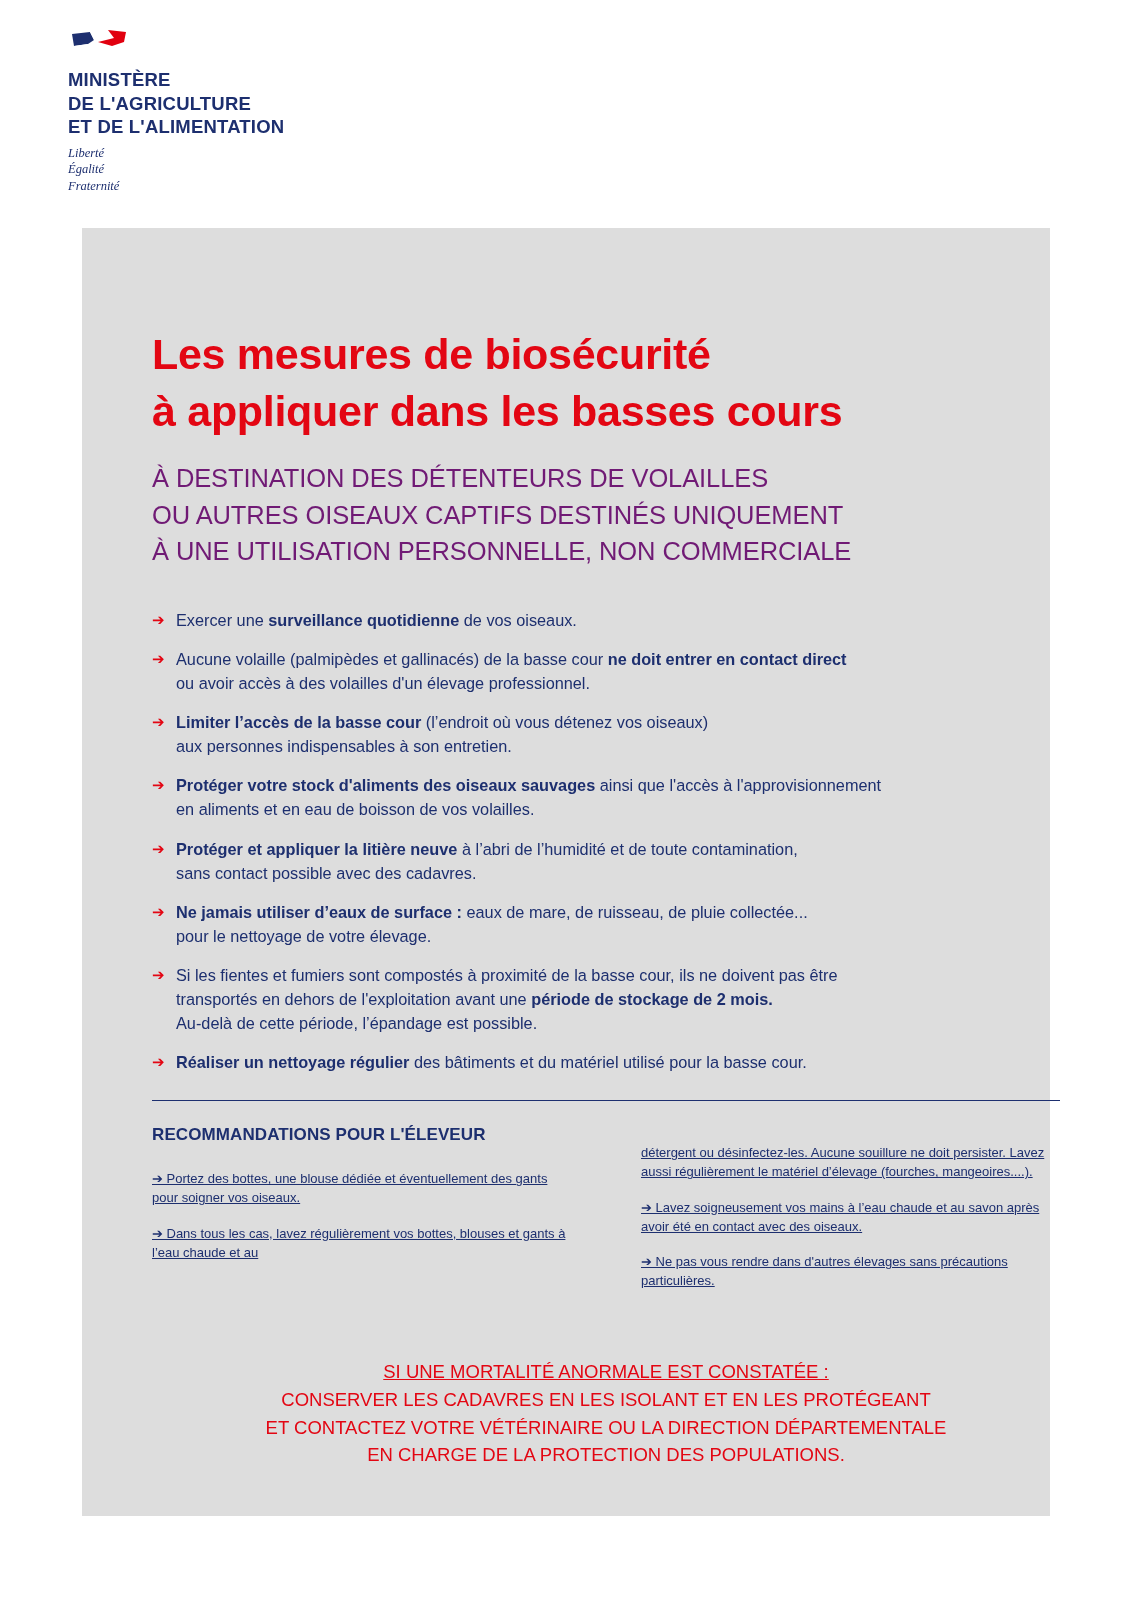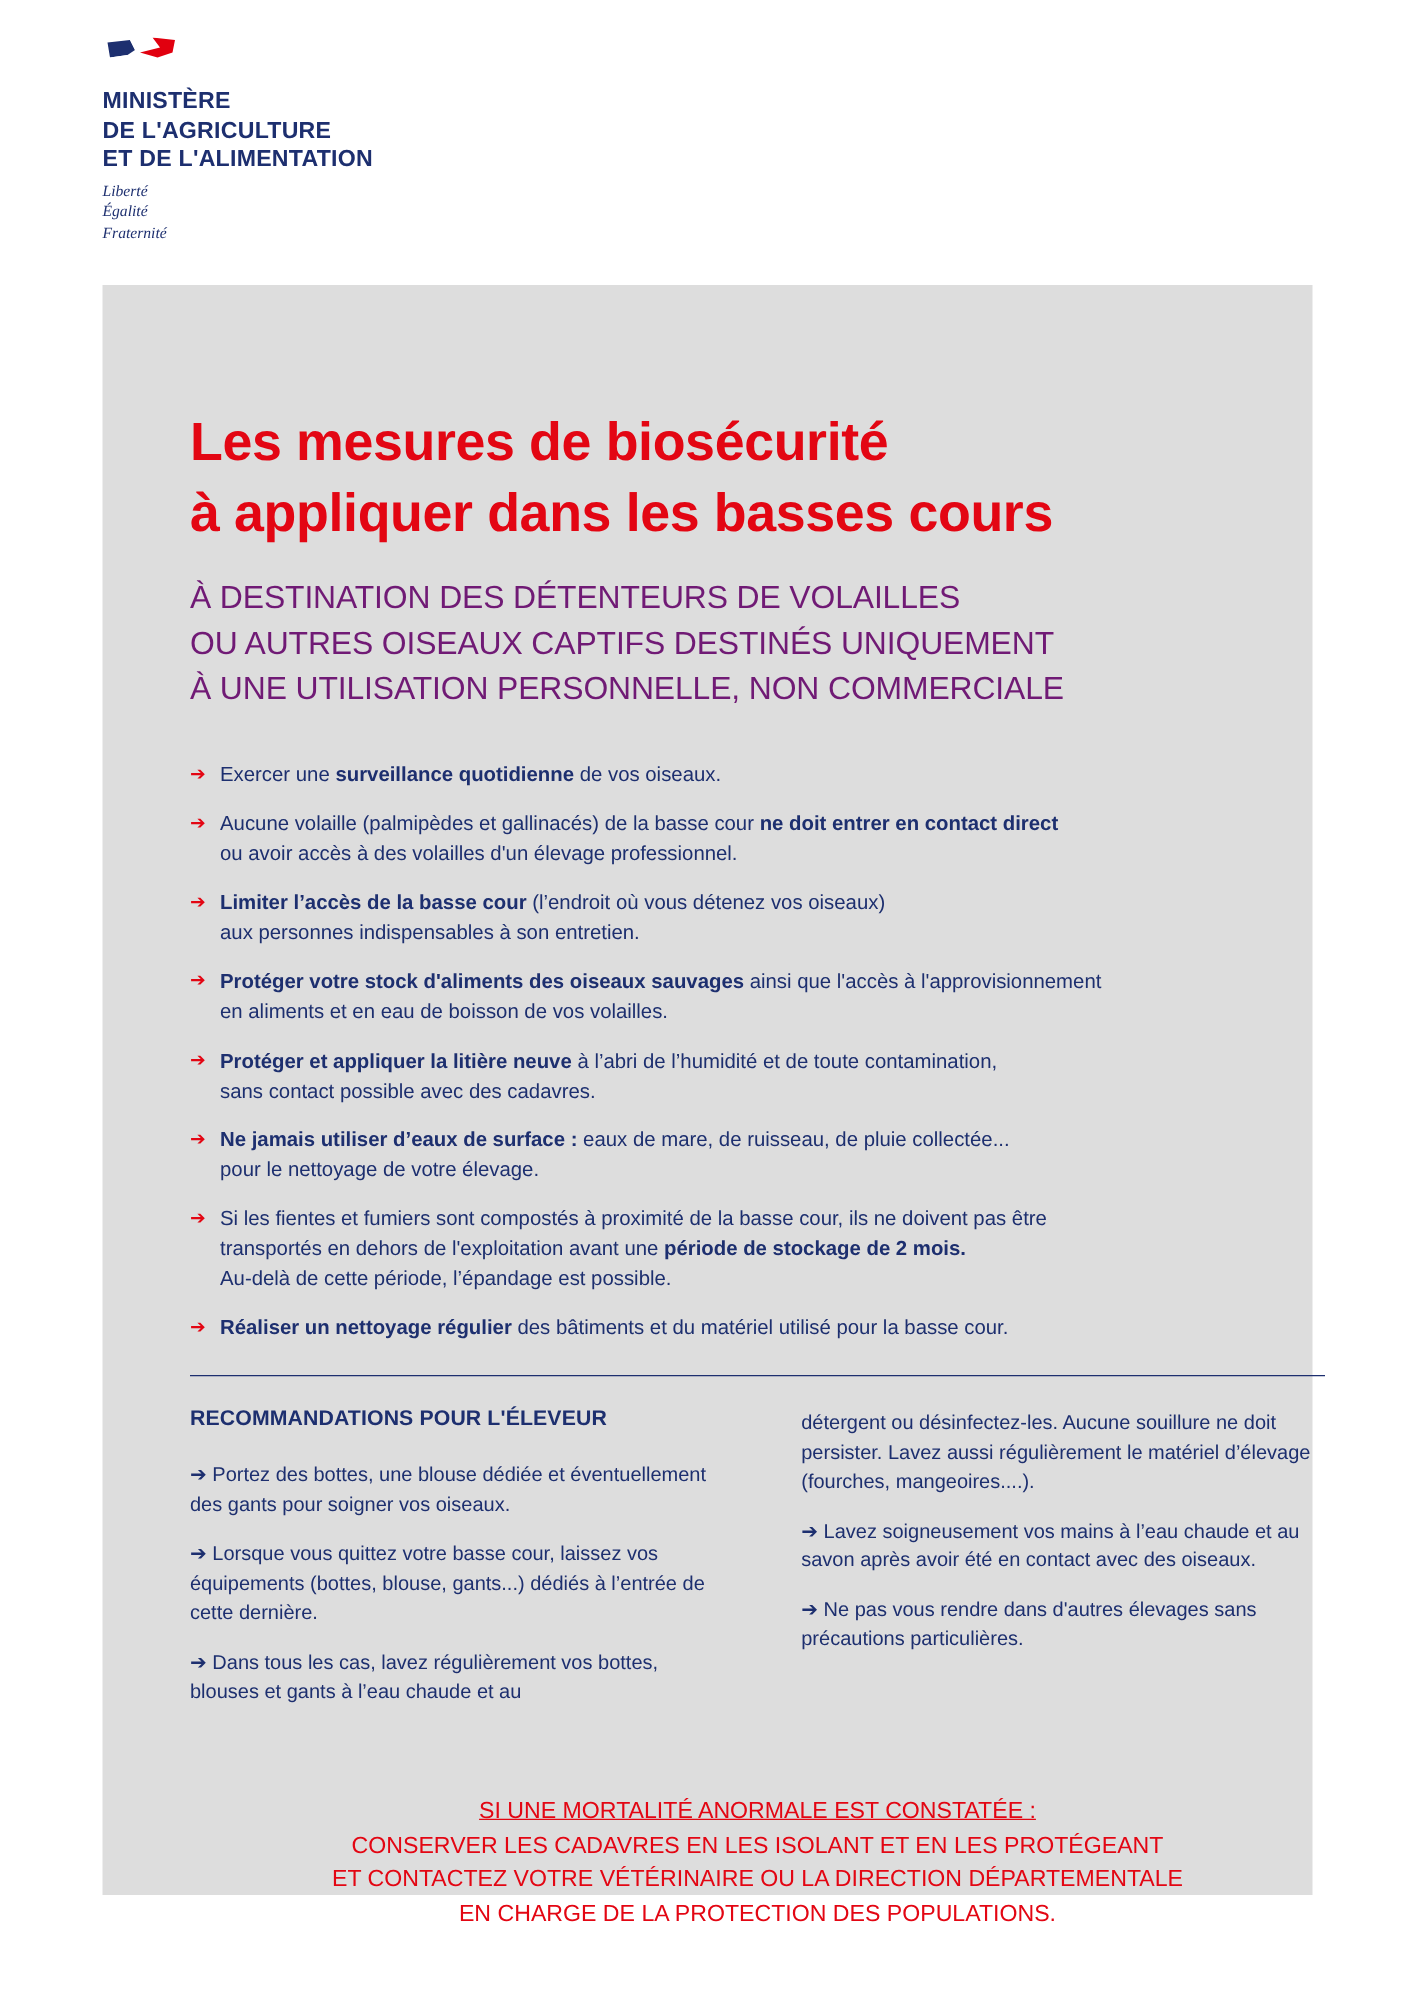--- a/index.html
+++ b/index.html
@@ -13,21 +13,21 @@
     font-family: "Liberation Sans", sans-serif;
     color: #1d2f6f;
     position: relative;
     overflow: hidden;
   }
 
   
   .header {
     position: absolute;
     top: 30px;
-    left: 82px;
+    left: 68px;
     width: 400px;
   }
   .flag-wrap {
     position: relative;
     width: 64px;
     height: 28px;
     margin-bottom: 10px;
   }
   .flag-wrap svg { display: block; }
 
@@ -124,24 +124,25 @@
   }
   .reco .col { width: 419px; }
   .reco h2 {
     margin: 0 0 24px 0;
     font-size: 17px;
     font-weight: bold;
     letter-spacing: 0.1px;
     color: #1d2f6f;
   }
   .reco p {
-    margin: 0 0 16px 0;
-    font-size: 16px;
+    margin: 16px 0 16px 0;
+    font-size: 13px;
     line-height: 1.47;
     color: #1d2f6f;
+    text-decoration: underline;
   }
   .reco .col.right { padding-top: 2px; }
 
   
   .alert {
     margin-top: 52px;
     text-align: center;
     color: #e30613;
     font-size: 18.5px;
     line-height: 1.5;
@@ -198,21 +199,20 @@
       <li><span class="arrow">➔</span><span>Si les fientes et fumiers sont compostés à proximité de la basse cour, ils ne doivent pas être<br>transportés en dehors de l'exploitation avant une <b>période de stockage de 2 mois.</b><br>Au-delà de cette période, l’épandage est possible.</span></li>
       <li><span class="arrow">➔</span><span><b>Réaliser un nettoyage régulier</b> des bâtiments et du matériel utilisé pour la basse cour.</span></li>
     </ul>
 
   <div class="divider"></div>
 
   <div class="reco">
     <div class="col left">
       <h2>RECOMMANDATIONS POUR L'ÉLEVEUR</h2>
       <p>➔ Portez des bottes, une blouse dédiée et éventuellement des gants pour soigner vos oiseaux.</p>
-      <p>➔ Lorsque vous quittez votre basse cour, laissez vos équipements (bottes, blouse, gants...) dédiés à l’entrée de cette dernière.</p>
       <p>➔ Dans tous les cas, lavez régulièrement vos bottes, blouses et gants à l’eau chaude et au</p>
     </div>
     <div class="col right">
       <p>détergent ou désinfectez-les. Aucune souillure ne doit persister. Lavez aussi régulièrement le matériel d’élevage (fourches, mangeoires....).</p>
       <p>➔ Lavez soigneusement vos mains à l’eau chaude et au savon après avoir été en contact avec des oiseaux.</p>
       <p>➔ Ne pas vous rendre dans d'autres élevages sans précautions particulières.</p>
     </div>
   </div>
 
   <div class="alert">

